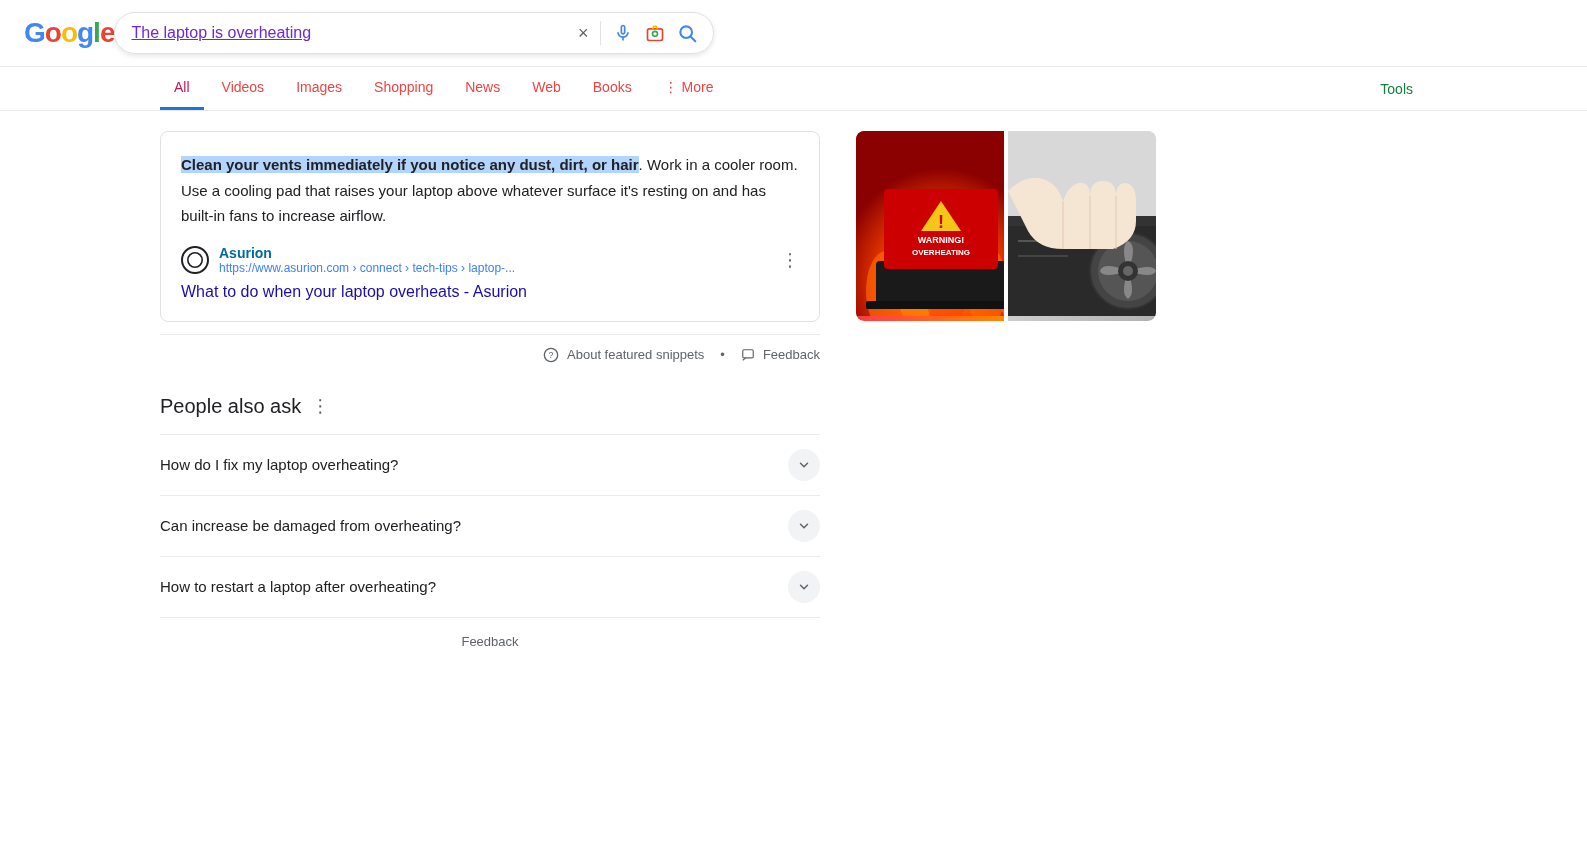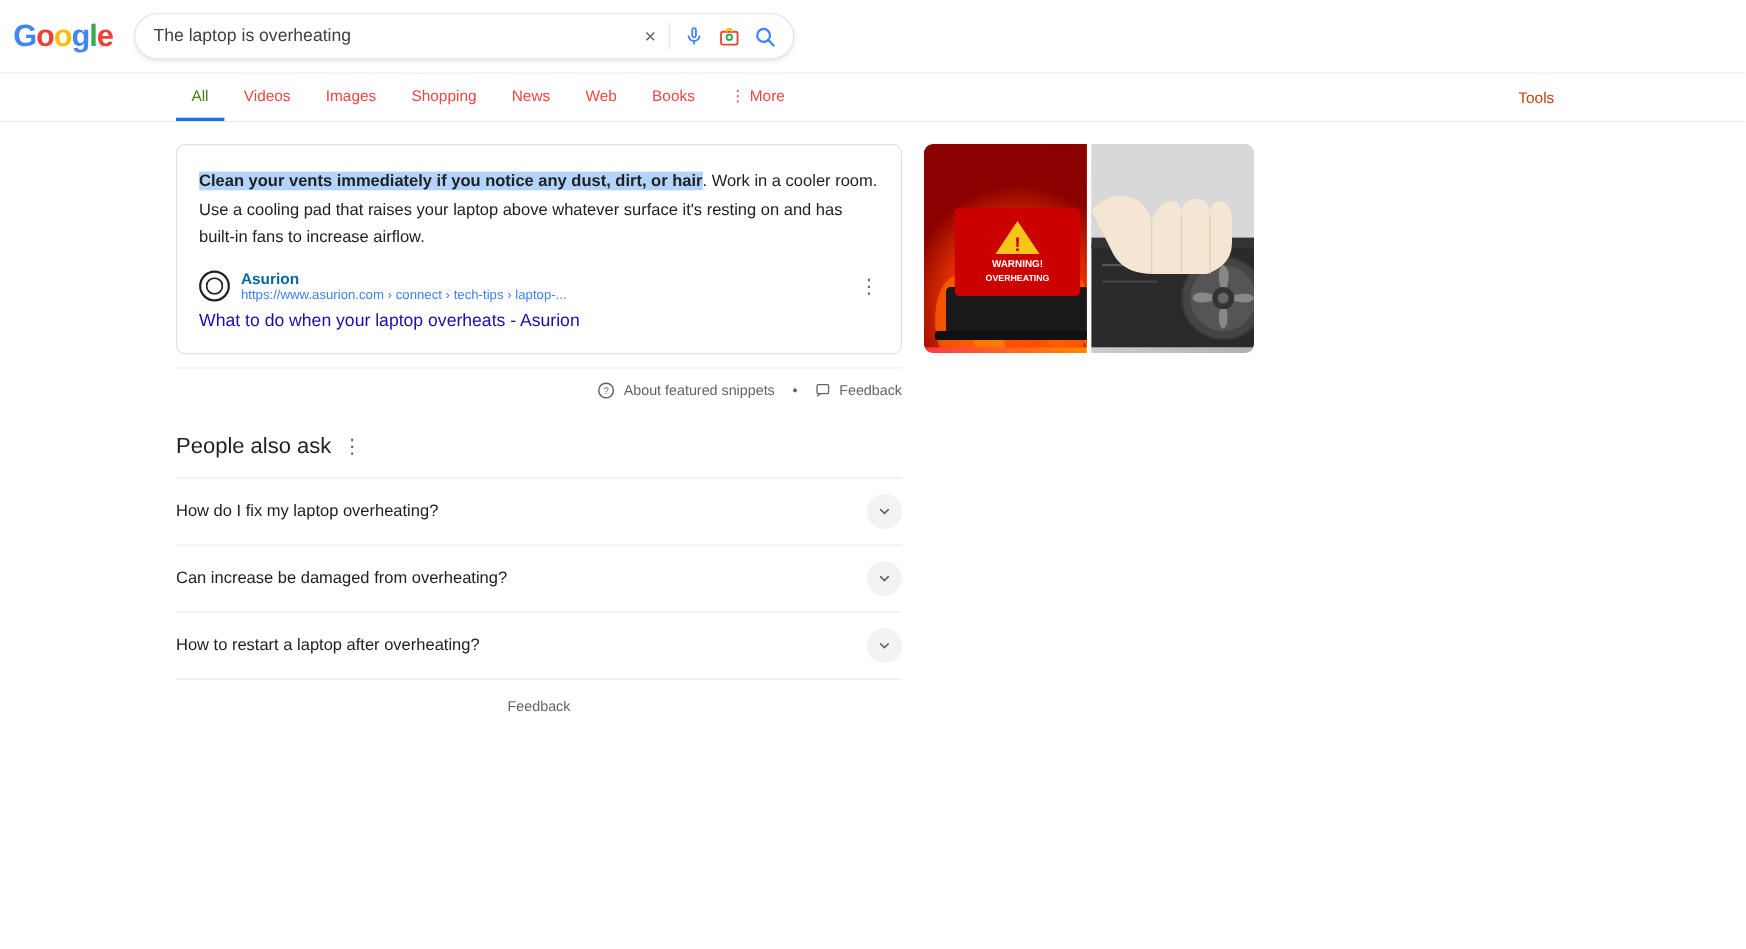--- a/index.html
+++ b/index.html
@@ -1,42 +1,42 @@
 <!DOCTYPE html>
 <html><head>
   <meta charset="utf-8">
   <style>
     * { box-sizing: border-box; margin: 0; padding: 0; }
     body { font-family: Arial, sans-serif; background: #fff; color: #202124; font-size: 14px; }
 
     
-    .header { display: flex; align-items: center; padding: 12px 12px; gap: 20px; border-bottom: 1px solid #ebebeb; }
+    .header { display: flex; align-items: center; padding: 12px 24px; border-bottom: 1px solid #ebebeb; }
     .google-logo { font-size: 28px; font-weight: bold; letter-spacing: -1px; cursor: pointer; }
     .logo-g { color: #4285f4; }
     .logo-o1 { color: #ea4335; }
     .logo-o2 { color: #fbbc05; }
     .logo-g2 { color: #4285f4; }
     .logo-l { color: #34a853; }
     .logo-e { color: #ea4335; }
 
     .search-bar-container { display: flex; align-items: center; border: 1px solid #dfe1e5; border-radius: 24px; padding: 8px 16px; width: 600px; gap: 8px; box-shadow: 0 2px 5px rgba(0,0,0,0.1); }
-    .search-input { flex: 1; border: none; outline: none; font-size: 16px; color: #404040; }
+    .search-input { flex: 1; border: none; outline: none; font-size: 16px; color: #6d28d9; text-decoration: underline; }
     .search-bar-icons { display: flex; align-items: center; gap: 12px; }
     .search-icon-btn { cursor: pointer; display: flex; align-items: center; color: #5f6368; }
     .clear-btn { cursor: pointer; color: #5f6368; font-size: 18px; }
     .divider-vert { width: 1px; height: 24px; background: #dfe1e5; }
 
     
     .nav-tabs { display: flex; align-items: center; padding: 0 160px; border-bottom: 1px solid #ebebeb; gap: 4px; }
     .nav-tab { padding: 12px 14px; cursor: pointer; color: #ef4444; font-size: 14px; text-decoration: none; border-bottom: 3px solid transparent; white-space: nowrap; }
-    .nav-tab.active { color: #4d7c0f; border-bottom: 3px solid #1a73e8; }
-    .tools-tab { margin-left: auto; padding: 12px 14px; cursor: pointer; color: #c2410c; font-size: 14px; }
-
-    
-    .main { display: flex; padding: 20px 160px 0 160px; gap: 20px; }
+    .nav-tab.active { color: #be185d; border-bottom: 3px solid #1a73e8; }
+    .tools-tab { margin-left: auto; padding: 12px 14px; cursor: pointer; color: #15803d; font-size: 14px; }
+
+    
+    .main { display: flex; padding: 20px 160px 0 160px; gap: 36px; }
     .results-left { flex: 1; max-width: 660px; }
     .results-right { width: 300px; }
 
     
     .snippet-box { border: 1px solid #dfe1e5; border-radius: 8px; padding: 20px; margin-bottom: 12px; }
     .snippet-text { font-size: 15px; line-height: 1.7; color: #202124; }
     .snippet-highlight { background: #b3d4fc; font-weight: bold; }
 
     .source-row { display: flex; align-items: center; margin-top: 16px; gap: 10px; }
     .source-logo { width: 28px; height: 28px; border-radius: 50%; background: #fff; border: 2px solid #202124; display: flex; align-items: center; justify-content: center; font-size: 10px; font-weight: bold; }

